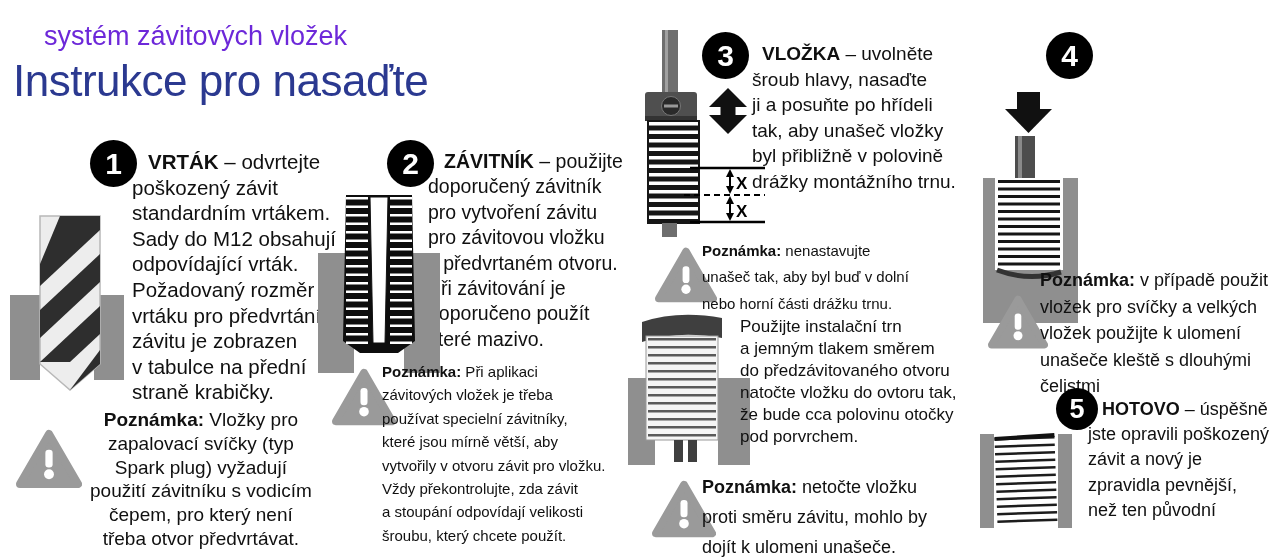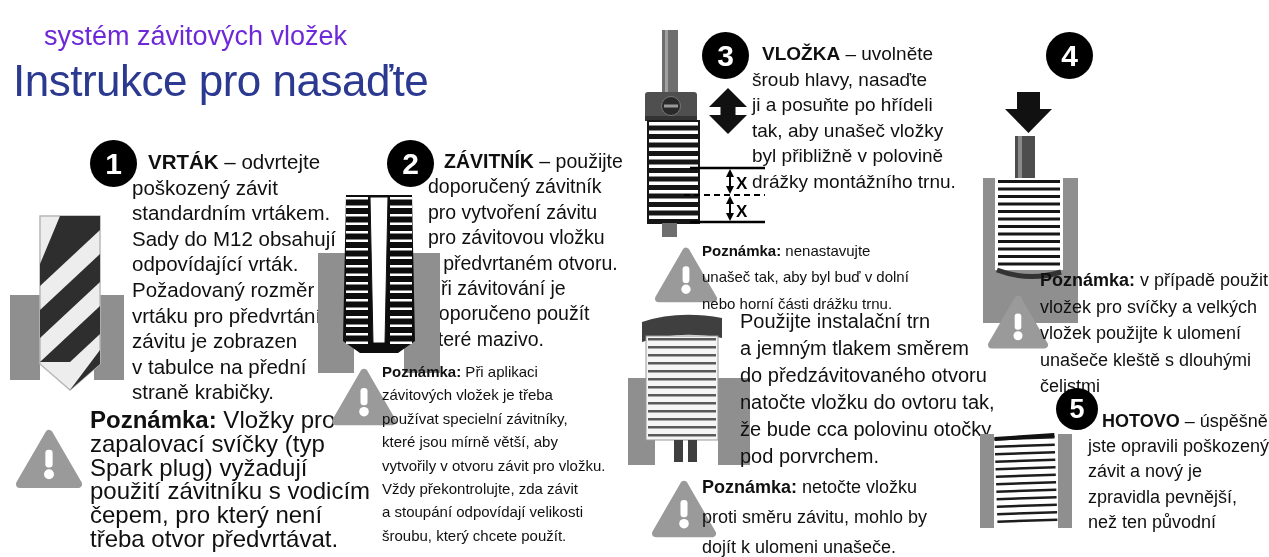--- a/index.html
+++ b/index.html
@@ -41,21 +41,21 @@
     <polygon points="38,96 98,40 98,68 38,124" fill="#2e2e2e"></polygon>
     <polygon points="38,148 98,92 98,120 68,148" fill="#2e2e2e"></polygon>
     <polygon points="68,176 98,150 98,136" fill="#2e2e2e"></polygon>
   </svg>
 
   <svg style="left:16px;top:426px;" width="66" height="66" viewBox="0 0 100 92">
     <path d="M50,8 L94,84 L6,84 Z" fill="#9a9a9a" stroke="#9a9a9a" stroke-width="12" stroke-linejoin="round"></path>
     <rect x="44.5" y="32" width="11" height="27" rx="5" fill="#fff"></rect>
     <circle cx="50" cy="69" r="7.5" fill="#fff"></circle>
   </svg>
-  <div class="txt" style="left:90px;top:408px;font-size:24px;line-height:23.8px;"><span class="b">Poznámka:</span><span> Vložky pro
+  <div class="txt" style="left:90px;top:408px;font-size:19px;line-height:23.8px;text-align:center;"><span class="b">Poznámka:</span><span> Vložky pro
 zapalovací svíčky (typ
 Spark plug) vyžadují
 použití závitníku s vodicím
 čepem, pro který není
 třeba otvor předvrtávat.</span></div>
 
   <div class="badge" style="left:387px;top:140px;">2</div>
   <div class="txt" style="left:428px;top:149px;font-size:19.5px;line-height:25.4px;text-indent:16px;"><span class="b">ZÁVITNÍK</span><span> – použijte
 doporučený závitník
 pro vytvoření závitu
@@ -131,21 +131,21 @@
 
   <svg style="left:628px;top:300px;" width="122" height="170" viewBox="0 0 122 170">
     <rect x="0" y="78" width="122" height="87" fill="#8f8f8f"></rect>
     <rect x="27" y="78" width="63" height="87" fill="#fff"></rect>
     <path d="M14,22 Q50,10 94,18 L94,38 Q50,30 14,42 Z" fill="#3f3f3f"></path>
     <rect x="18" y="36" width="72" height="104" fill="#f5f5f5" stroke="#999" stroke-width="1"></rect>
     <line x1="54" y1="38" x2="54" y2="138" stroke="#5a5a5a" stroke-width="68" stroke-dasharray="2.5 5.5"></line>
     <rect x="46" y="140" width="9" height="22" fill="#3f3f3f"></rect>
     <rect x="60" y="140" width="9" height="22" fill="#3f3f3f"></rect>
   </svg>
-  <div class="txt" style="left:740px;top:308px;font-size:20px;line-height:27px;"><span>Použijte instalační trn
+  <div class="txt" style="left:740px;top:316px;font-size:17px;line-height:22px;"><span>Použijte instalační trn
 a jemným tlakem směrem
 do předzávitovaného otvoru
 natočte vložku do ovtoru tak,
 že bude cca polovinu otočky
 pod porvrchem.</span></div>
 
   <svg style="left:652px;top:473px;" width="64" height="72" viewBox="0 0 100 92">
     <path d="M50,8 L94,84 L6,84 Z" fill="#9a9a9a" stroke="#9a9a9a" stroke-width="12" stroke-linejoin="round"></path>
     <rect x="44.5" y="32" width="11" height="27" rx="5" fill="#fff"></rect>
     <circle cx="50" cy="69" r="7.5" fill="#fff"></circle>
@@ -172,21 +172,21 @@
     <rect x="44.5" y="32" width="11" height="27" rx="5" fill="#fff"></rect>
     <circle cx="50" cy="69" r="7.5" fill="#fff"></circle>
   </svg>
   <div class="txt" style="left:1040px;top:267px;font-size:18px;line-height:26.6px;"><span class="b">Poznámka:</span><span> v případě použití
 vložek pro svíčky a velkých
 vložek použijte k ulomení
 unašeče kleště s dlouhými
 čelistmi</span></div>
 
   <div class="badge" style="left:1056px;top:388px;width:42px;height:42px;font-size:27px;">5</div>
-  <div class="txt" style="left:1088px;top:397px;font-size:18px;line-height:25.2px;text-indent:14px;margin-top:12px;"><span class="b">HOTOVO</span><span> – úspěšně
+  <div class="txt" style="left:1088px;top:397px;font-size:18px;line-height:25.2px;text-indent:14px;"><span class="b">HOTOVO</span><span> – úspěšně
 jste opravili poškozený
 závit a nový je
 zpravidla pevnější,
 než ten původní</span></div>
 
   <svg style="left:980px;top:418px;" width="92" height="139" viewBox="0 0 92 139">
     <rect x="0" y="16" width="92" height="94" fill="#8f8f8f"></rect>
     <rect x="14" y="16" width="64" height="94" fill="#fff"></rect>
     <g transform="rotate(-2 46 63)">
       <line x1="46" y1="19" x2="46" y2="108" stroke="#1c1c1c" stroke-width="60" stroke-dasharray="2.5 5"></line>

